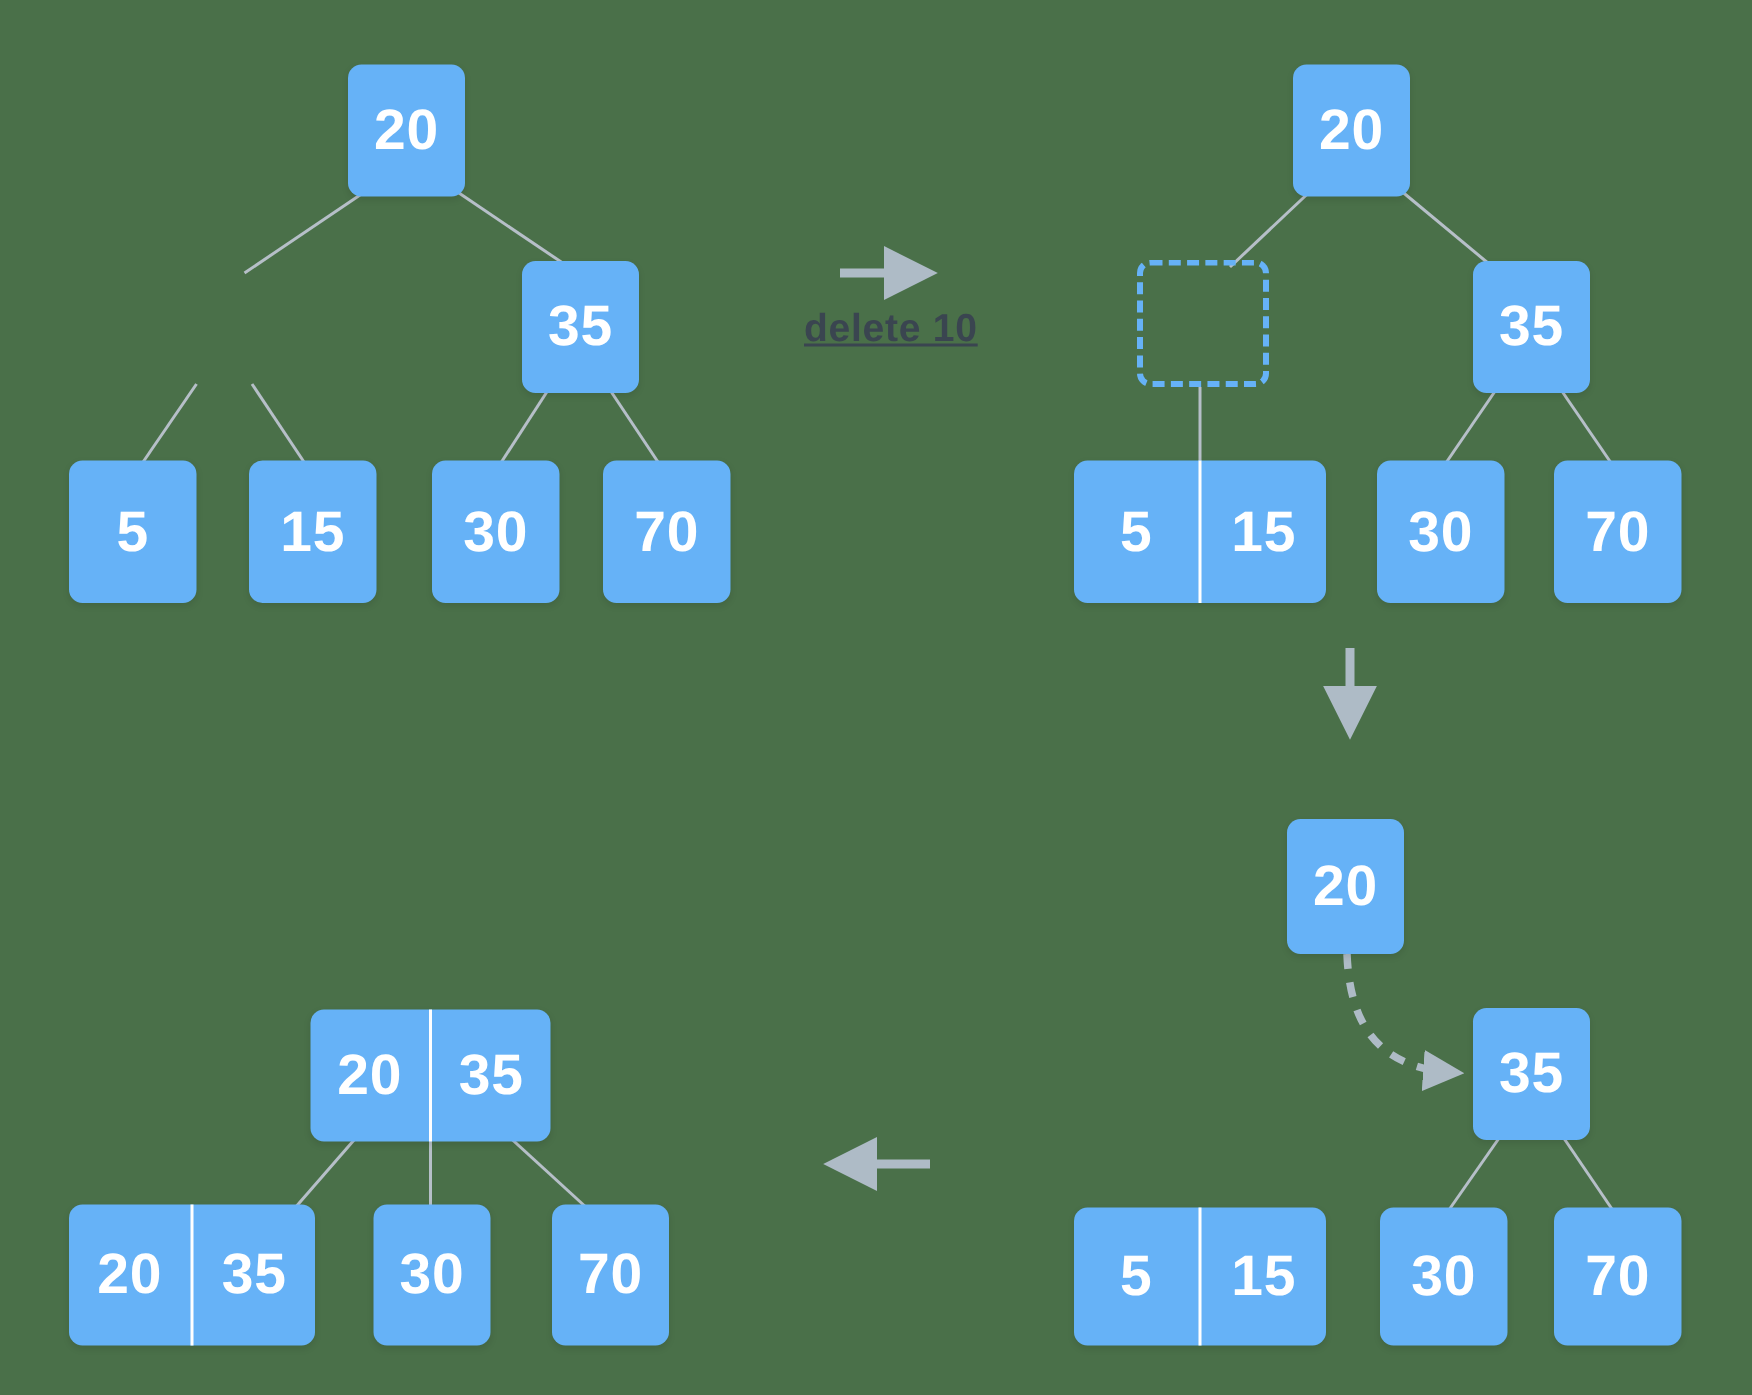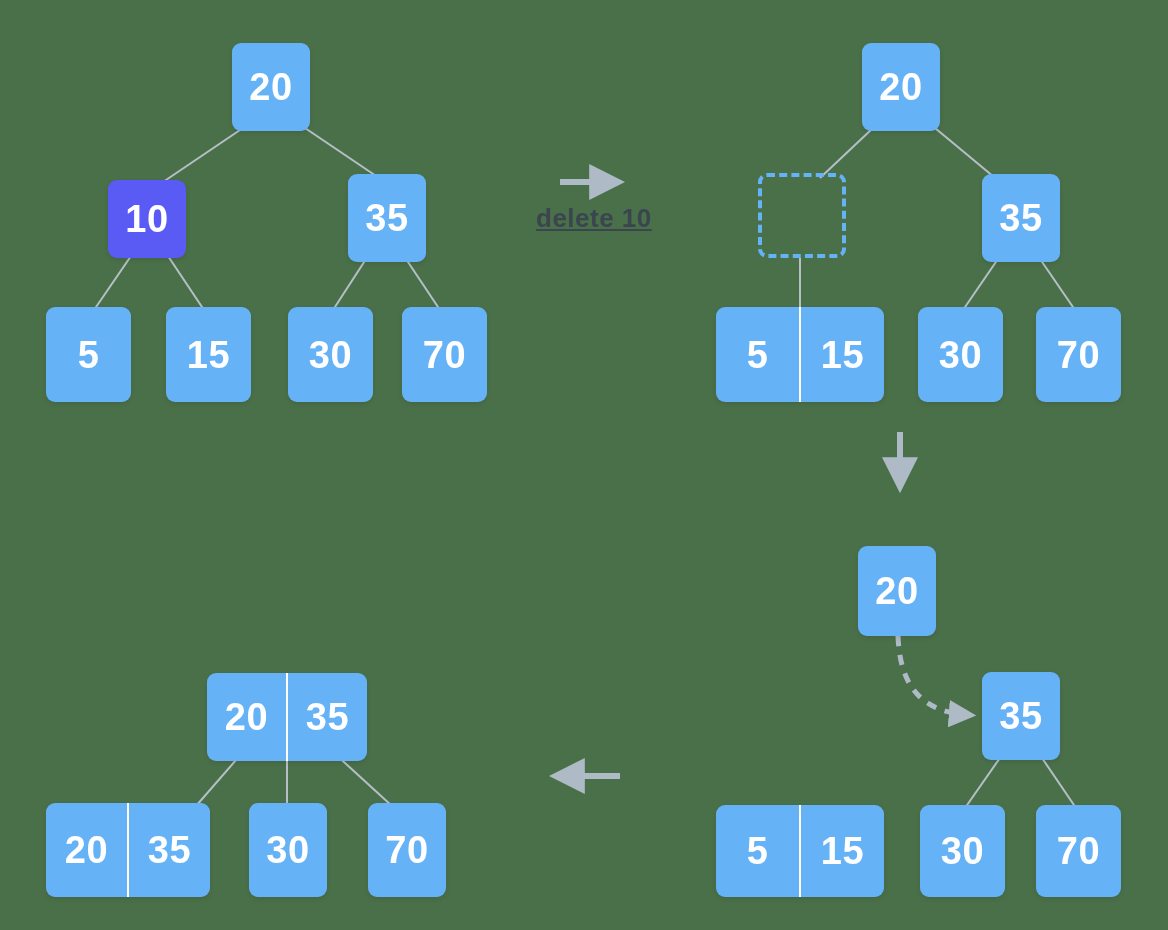--- a/index.html
+++ b/index.html
@@ -118,23 +118,20 @@
       <line x1="243" y1="752" x2="196" y2="806"></line>
       <line x1="287" y1="752" x2="287" y2="806"></line>
       <line x1="333" y1="752" x2="392" y2="806"></line>
     </g>
   </svg>
 
   <div class="node" style="left:232px; top:43px; width:78px; height:88px;">
     <span class="cell">20</span>
   </div>
 
-  <div class="node highlight" style="left:108px; top:180px; width:78px; height:78px;">
-    <span class="cell">10</span>
-  </div>
 
   <div class="node" style="left:348px; top:174px; width:78px; height:88px;">
     <span class="cell">35</span>
   </div>
 
   <div class="node" style="left:46px; top:307px; width:85px; height:95px;">
     <span class="cell">5</span>
   </div>
   <div class="node" style="left:166px; top:307px; width:85px; height:95px;">
     <span class="cell">15</span>

